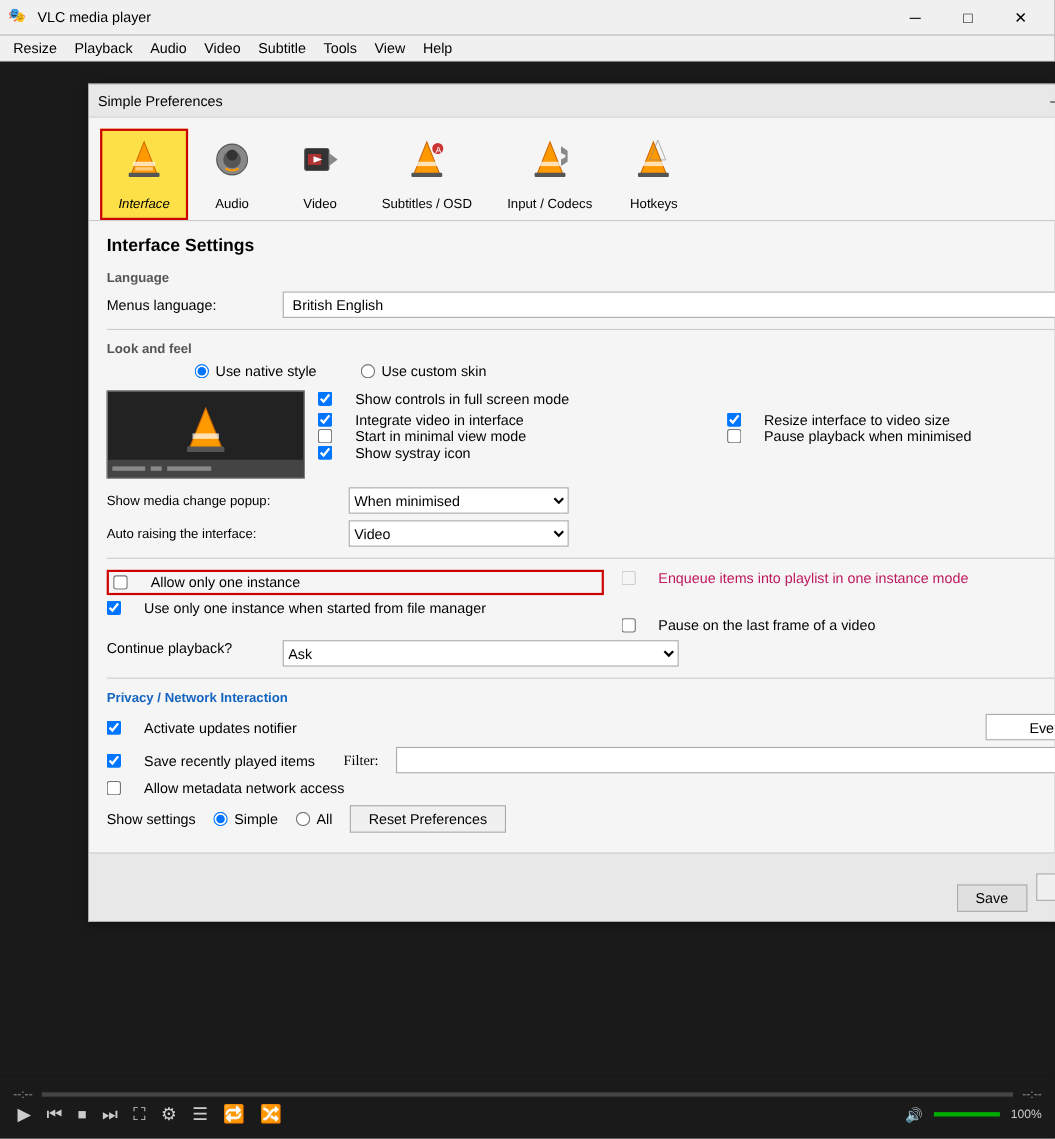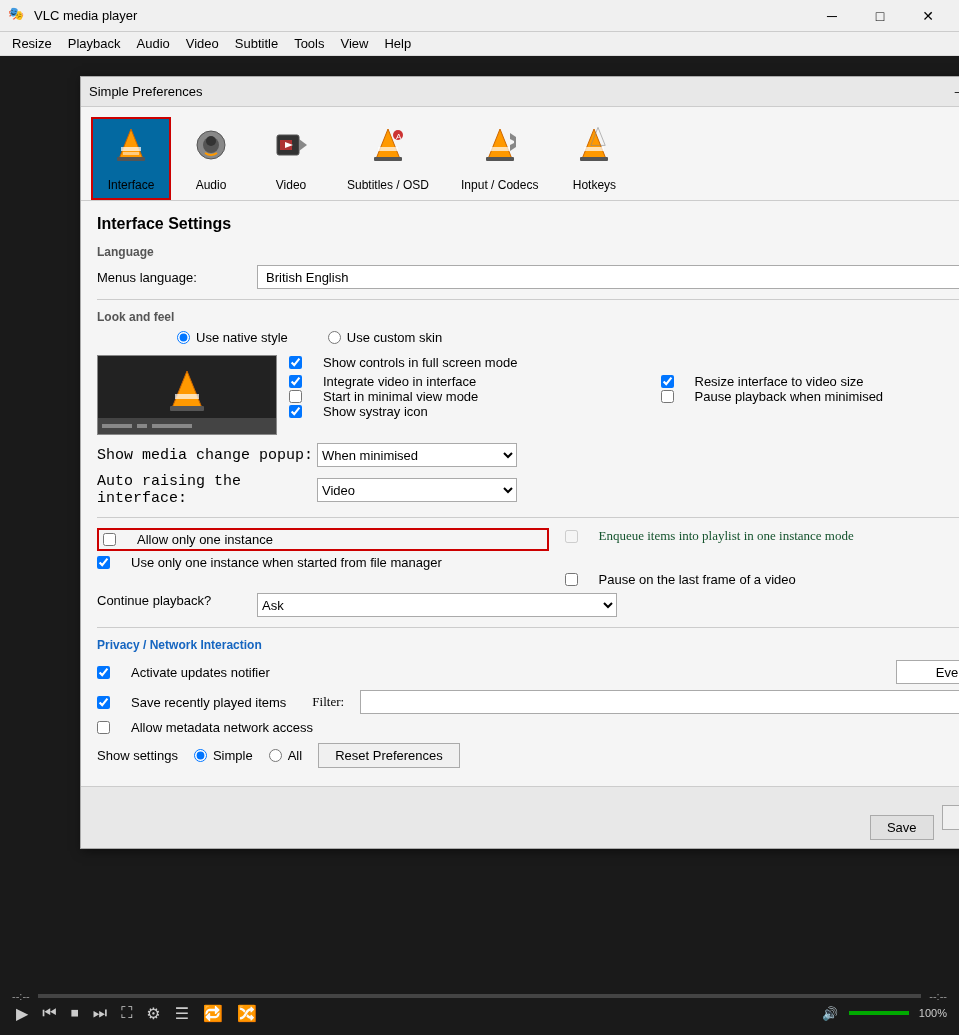--- a/index.html
+++ b/index.html
@@ -95,21 +95,22 @@
       display: flex;
       flex-direction: column;
       align-items: center;
       padding: 6px 14px;
       cursor: pointer;
       border: 2px solid transparent;
       min-width: 80px;
     }
     .tab-item.active {
       border: 2px solid #cc0000;
-      background: #0369a1;
+      background: #fde047;
+      font-style: italic;
     }
     .tab-icon {
       font-size: 36px;
       margin-bottom: 4px;
     }
     .tab-label { font-size: 12px; }
 
     
     .dialog-body {
       padding: 10px 16px 10px;
@@ -205,21 +206,21 @@
       gap: 16px;
     }
     .two-col-checks .col { flex: 1; }
 
     
     .popup-row {
       display: flex;
       align-items: center;
       margin-bottom: 6px;
     }
-    .popup-label { width: 220px; font-size: 15px; font-family: Liberation Mono, monospace; }
+    .popup-label { width: 220px; font-size: 12px; }
     .popup-select {
       width: 200px;
       height: 24px;
       border: 1px solid #aaa;
       background: #fff;
       font-size: 13px;
     }
 
     
     .section-divider {
@@ -559,21 +560,21 @@
             <span>Allow only one instance</span>
           </label>
           <label class="checkbox-row" style="margin-top:4px;">
             <input type="checkbox" checked="" style="">
             <span>Use only one instance when started from file manager</span>
           </label>
         </div>
         <div class="col">
           <label class="checkbox-row">
             <input type="checkbox" disabled="" style="">
-            <span style="color:#14532d;font-family:Liberation Serif, serif;">Enqueue items into playlist in one instance mode</span>
+            <span style="color:#be185d;">Enqueue items into playlist in one instance mode</span>
           </label>
           <label class="checkbox-row" style="margin-top:28px;">
             <input type="checkbox" style="">
             <span>Pause on the last frame of a video</span>
           </label>
         </div>
       </div>
       <div class="continue-row">
         <span class="continue-label">Continue playback?</span>
         <select class="continue-select">

